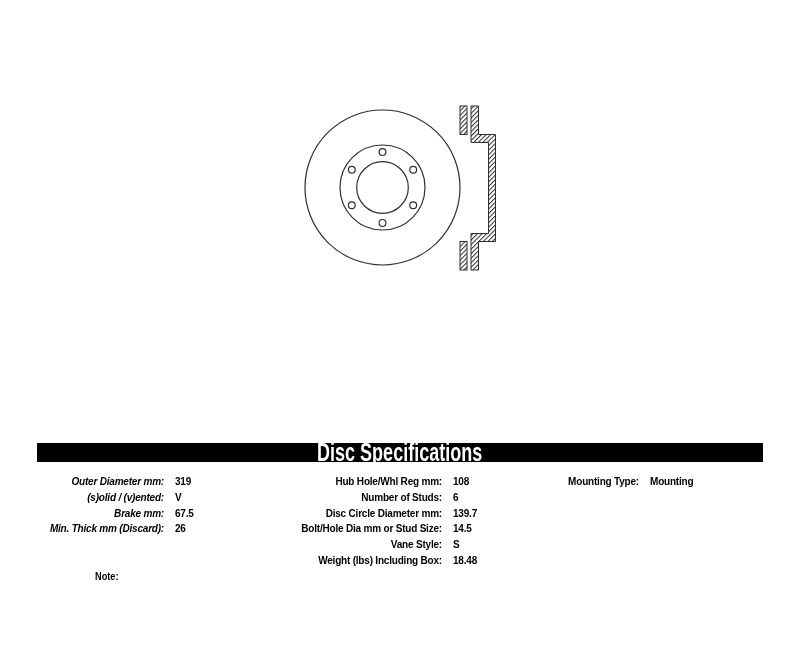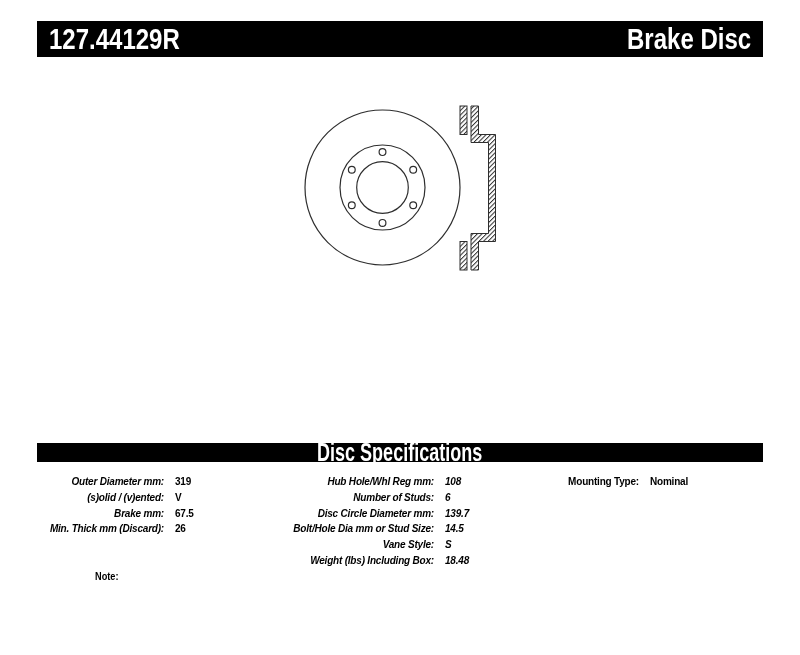--- a/index.html
+++ b/index.html
@@ -16,36 +16,32 @@
   .section-bar { top:443px; height:19px; justify-content:center; font-size:25px; }
   .cond { display:inline-block; transform:scaleX(0.80); transform-origin:left center; white-space:nowrap; }
   .cond-r { display:inline-block; transform:scaleX(0.80); transform-origin:right center; white-space:nowrap; }
   .cond-c { display:inline-block; transform:scaleX(0.72); transform-origin:center center; white-space:nowrap; }
   .drawing { position:absolute; left:295px; top:90px; width:215px; height:200px; }
   .spec-col { position:absolute; top:474px; font-size:10px; letter-spacing:-0.2px; }
   .spec-row { display:flex; align-items:center; height:15.7px; }
   .spec-label { text-align:right; white-space:nowrap; }
   .spec-value { margin-left:11px; text-align:left; white-space:nowrap; }
   .col-left  { left:30px; }  .col-left  .spec-label { width:134px;font-style:italic; }
-  .col-mid   { left:280px;font-style:italic; } .col-mid   .spec-label { width:154px; }
+  .col-mid   { left:288px; } .col-mid   .spec-label { width:154px; }
   .col-right { left:512px; } .col-right .spec-label { width:127px; }
   .note {
     position:absolute; left:95px; top:571px; font-size:10px;
   }
   .note .cond { transform:scaleX(0.92); }
 </style>
 </head>
 <body>
 
 <div class="page">
 
-  <div class="bar header-bar">
-    <span class="cond">127.44129R</span>
-    <span class="cond-r">Brake Disc</span>
-  </div>
 
   <svg class="drawing" viewBox="295 90 215 200" xmlns="http://www.w3.org/2000/svg">
     <defs>
       <pattern id="hatch" width="3.2" height="3.2" patternUnits="userSpaceOnUse" patternTransform="rotate(45)">
         <rect width="3.2" height="3.2" fill="#ffffff"></rect>
         <line x1="0.5" y1="0" x2="0.5" y2="3.2" stroke="#2e2e2e" stroke-width="1"></line>
       </pattern>
     </defs>
 
     <g fill="none" stroke="#2e2e2e" stroke-width="1.2">
@@ -115,21 +111,21 @@
     </div>
     <div class="spec-row">
       <span class="spec-label">Weight (lbs) Including Box:</span>
       <span class="spec-value">18.48</span>
     </div>
   </div>
 
   <div class="spec-col col-right">
     <div class="spec-row">
       <span class="spec-label">Mounting Type:</span>
-      <span class="spec-value">Nominal</span>
+      <span class="spec-value">Mounting</span>
     </div>
   </div>
 
   <div class="note">
     <span class="cond">Note:</span>
   </div>
 
 </div>
 
 </body></html>

